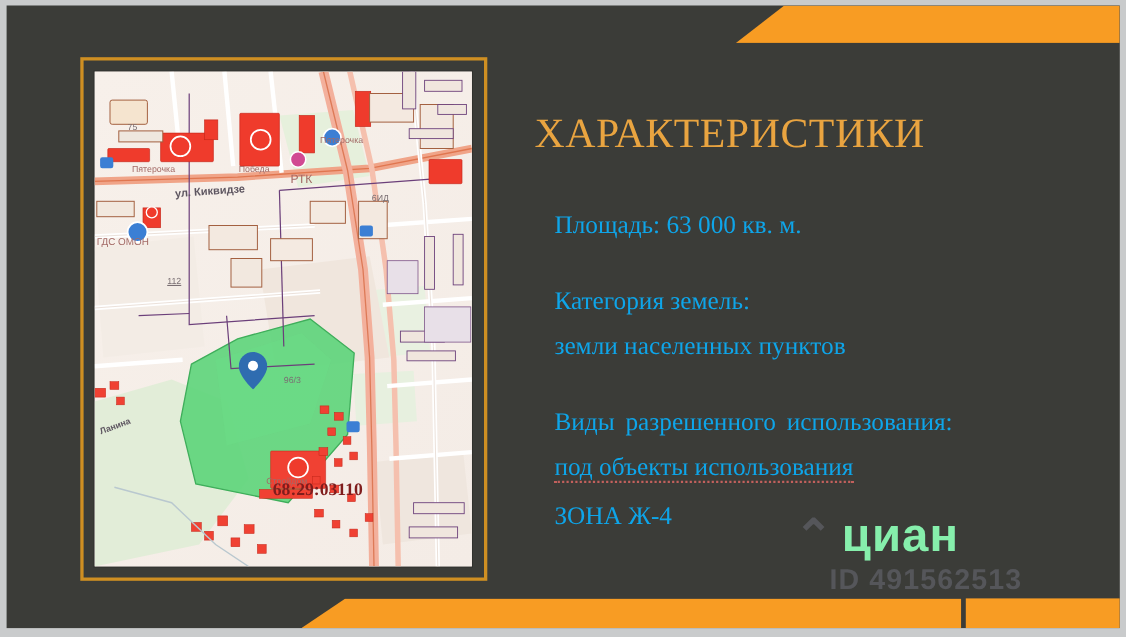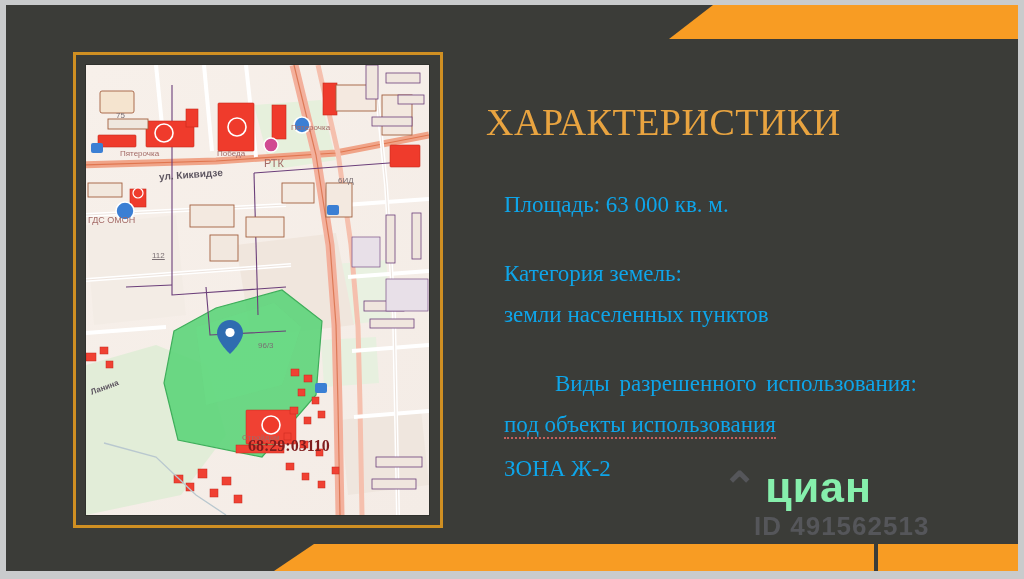--- a/index.html
+++ b/index.html
@@ -134,21 +134,21 @@
     line-height: 1.0;
     margin: 18px;
   }
   .para + .para { margin-top: 14px; }
   .gap-block { margin-top: 46px; }
   .spellerr {
     display: inline-block;
     border-bottom: 2px dotted #c2605c;
     padding-bottom: 1px;
   }
-  .wide-spaced { word-spacing: 4px; text-align: center; }
+  .wide-spaced { word-spacing: 4px; }
 
   
   #watermark {
     position: absolute;
     left: 716px;
     top: 461px;
     width: 240px;
     pointer-events: none;
     user-select: none;
   }
@@ -362,21 +362,21 @@
       <p class="para">Площадь: 63 000 кв. м.</p>
 
       <div class="gap-block">
         <p class="para">Категория земель:</p>
         <p class="para">земли населенных пунктов</p>
       </div>
 
       <div class="gap-block">
         <p class="para wide-spaced">Виды  разрешенного  использования:</p>
         <p class="para"><span class="spellerr">под объекты использования</span></p>
-        <p class="para">ЗОНА Ж-2</p>
+        <p class="para">ЗОНА Ж-4</p>
       </div>
     </div>
 
     <div id="watermark">
       <div id="wm-row">
         <span id="wm-mark">⌃</span>
         <span id="wm-brand">циан</span>
       </div>
       <div id="wm-id">ID 491562513</div>
     </div>

